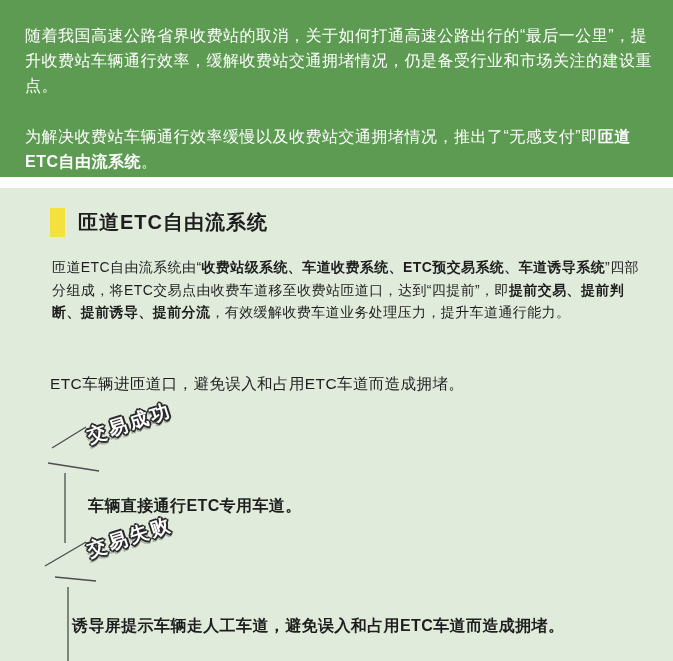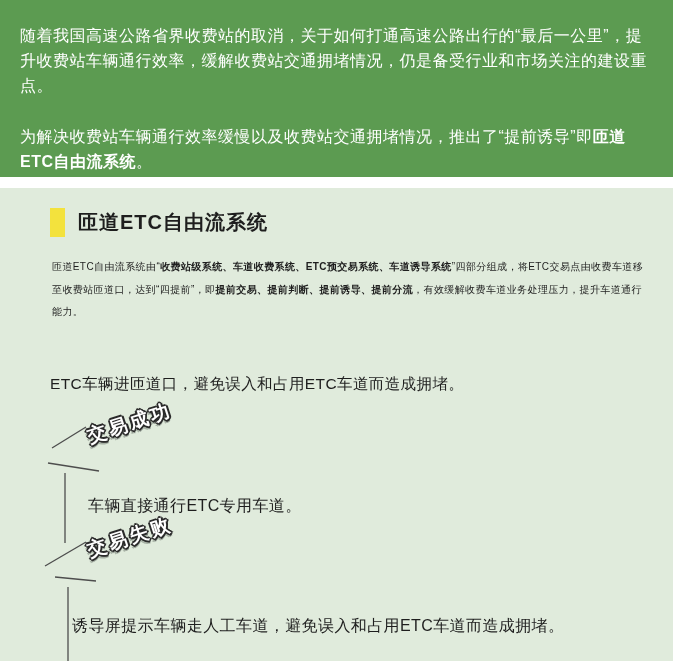--- a/index.html
+++ b/index.html
@@ -16,21 +16,21 @@
     height: 661px;
     display: flex;
     flex-direction: column;
   }
 
   
   .header {
     background: #5c9b51;
     height: 177px;
     box-sizing: border-box;
-    padding: 23px 16px 0 20px;
+    padding: 23px 16px 0 25px;
     color: #ffffff;
   }
   .header p {
     margin: 0;
     font-size: 16px;
     line-height: 25px;
     letter-spacing: 0.5px;
   }
   .header .p2 { margin-top: 26px; }
   .header b { font-weight: bold; }
@@ -68,21 +68,21 @@
     font-size: 20px;
     font-weight: bold;
     letter-spacing: 1px;
   }
 
   .intro {
     position: absolute;
     left: 52px;
     top: 68px;
     width: 596px;
-    font-size: 10px;
+    font-size: 14px;
     line-height: 22.5px;
     letter-spacing: 0.4px;
     margin: 0;
   }
   .intro b { font-weight: bold; }
 
   .pre-transaction {
     position: absolute;
     left: 50px;
     top: 186px;
@@ -120,38 +120,38 @@
       -2px  0   0 #2b2b2b, 2px  0   0 #2b2b2b,
        0   -2px 0 #2b2b2b, 0    2px 0 #2b2b2b,
       -2px  3px 0 #a8b2a6, 0px  3px 0 #9aa49a;
   }
   .label-success { left: 88px; top: 236px; }
   .label-fail    { left: 88px; top: 350px; }
 
   .flow-result {
     position: absolute;
     font-size: 16px;
-    font-weight: normal;
+    font-weight: bold;
     letter-spacing: 0.4px;
     white-space: nowrap;
   }
   .result-1 { left: 88px; top: 308px; }
   .result-2 { left: 72px; top: 428px; }
 </style>
 </head>
 <body>
 
 <div class="page">
 
   <div class="header">
     <p class="p1">
       <span>随着我国高速公路省界收费站的取消，关于如何打通高速公路出行的“最后一公里”，提升收费站车辆通行效率，缓解收费站交通拥堵情况，仍是备受行业和市场关注的建设重点。</span>
     </p>
     <p class="p2">
-      <span>为解决收费站车辆通行效率缓慢以及收费站交通拥堵情况，推出了“提前诱导”即</span><b>匝道ETC自由流系统</b><span>。</span>
+      <span>为解决收费站车辆通行效率缓慢以及收费站交通拥堵情况，推出了“无感支付”即</span><b>匝道ETC自由流系统</b><span>。</span>
     </p>
   </div>
 
   <div class="divider"></div>
 
   <div class="main">
 
     <div class="title-row">
       <div class="title-marker"></div>
       <div class="title-text">匝道ETC自由流系统</div>

